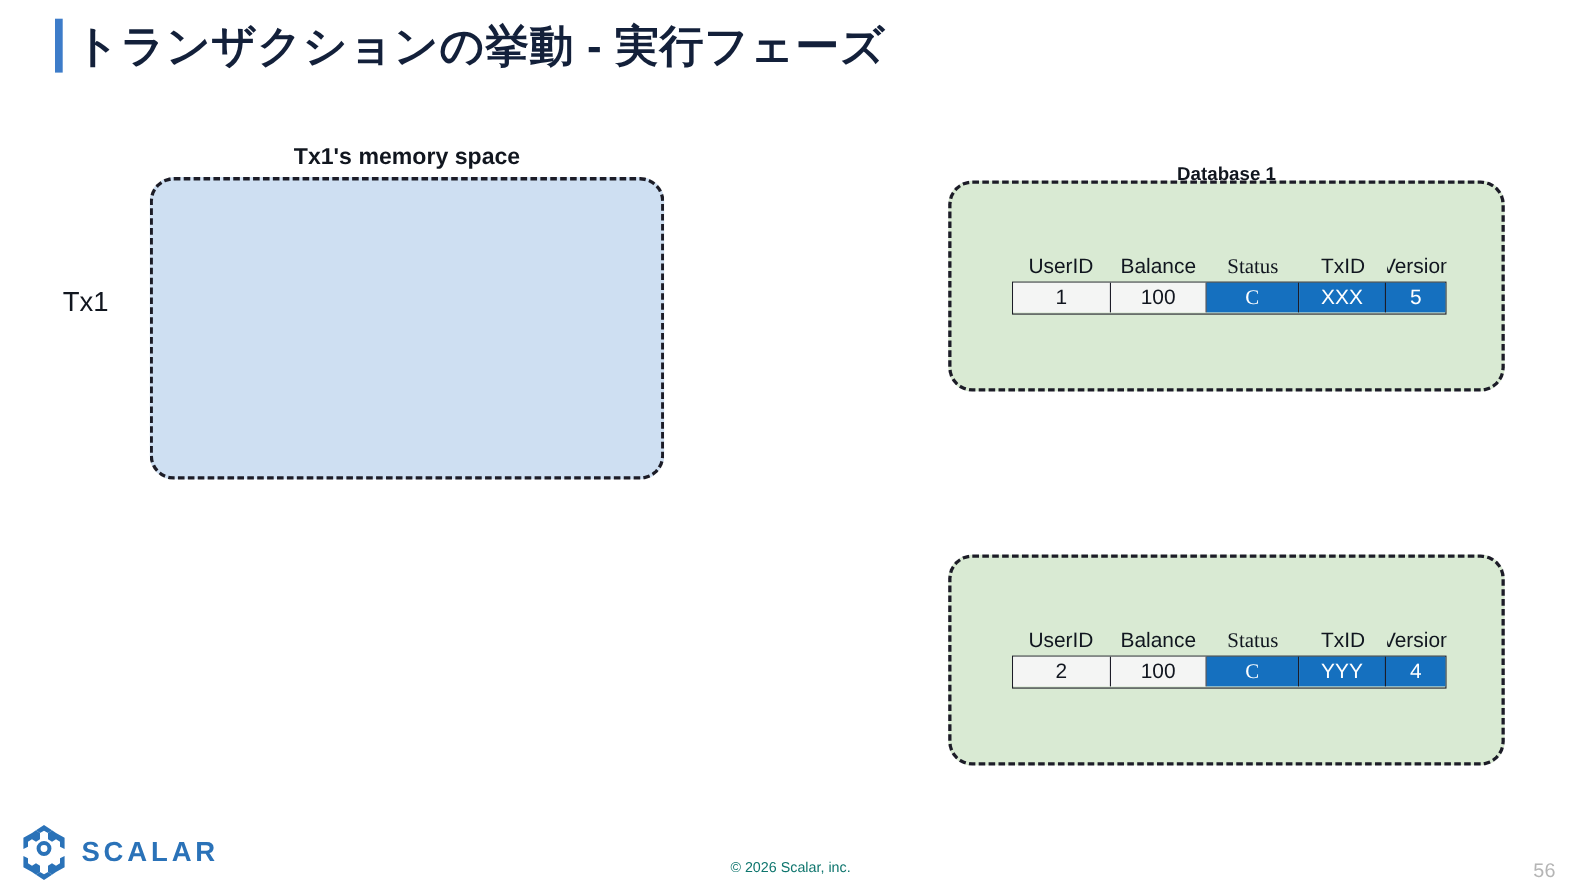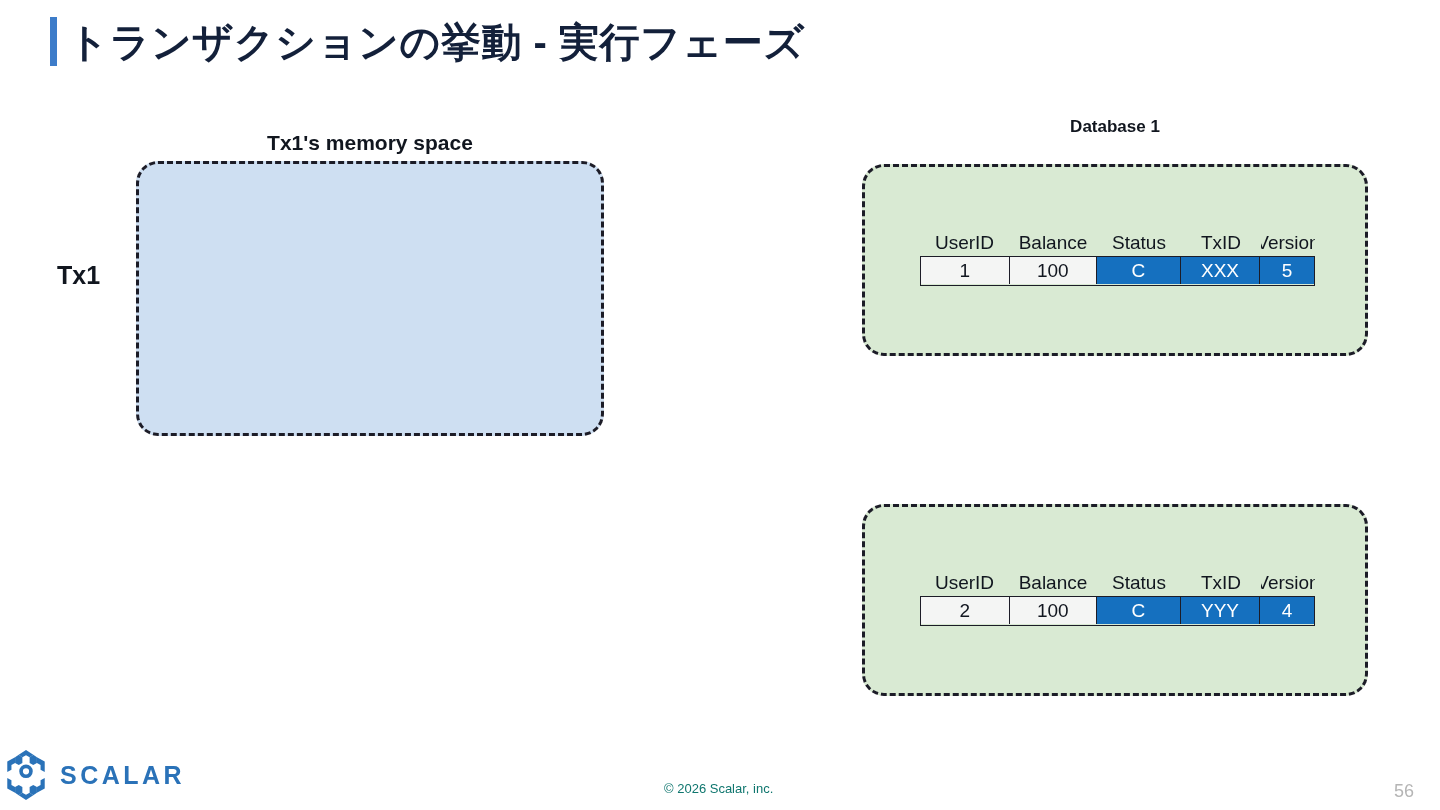--- a/index.html
+++ b/index.html
@@ -39,21 +39,21 @@
     white-space: nowrap;
     line-height: 52px;
   }
 
   
   #tx-label {
     position: absolute;
     left: 57px;
     top: 260px;
     font-size: 25px;
-    font-weight: bold;
+    font-weight: normal;
     color: #11161f;
     line-height: 30px;
   }
   #memory-space-caption {
     position: absolute;
     left: 136px;
     top: 131px;
     width: 468px;
     text-align: center;
     font-size: 21px;
@@ -82,21 +82,21 @@
     color: #11161f;
   }
   .db-box {
     position: absolute;
     width: 506px;
     box-sizing: border-box;
     background: #d9ead3;
     border: 3px dashed #1c1c27;
     border-radius: 22px;
   }
-  #db1-caption { left: 862px; top: 117px; text-align: center; }
+  #db1-caption { left: 862px; top: 149px; text-align: center; }
   #db1-box     { left: 862px; top: 164px; height: 192px; }
   #db2-caption { left: 862px; top: 473px; }
   #db2-box     { left: 862px; top: 504px; height: 192px; }
 
   
   .record-table {
     position: absolute;
     left: 920px;
     width: 395px;
   }
@@ -141,28 +141,28 @@
     background: #f4f5f4;
     color: #11161f;
   }
   .cell.meta {
     background: #1570bf;
     color: #ffffff;
   }
   
   .col-0 { width: 89px; }
   .col-1 { width: 88px; }
-  .col-2 { width: 84px; }
+  .col-2 { width: 84px; font-family: Liberation Serif, serif; }
   .col-3 { width: 80px; }
   .col-4 { width: 54px; }
 
   
   #logo-wrap {
     position: absolute;
-    left: 0;
+    left: 14px;
     top: 749px;
     display: flex;
     align-items: center;
   }
   #logo-mark { width: 52px; height: 52px; display: block; }
   #logo-text {
     margin-left: 8px;
     font-size: 25px;
     font-weight: bold;
     letter-spacing: 3.5px;

